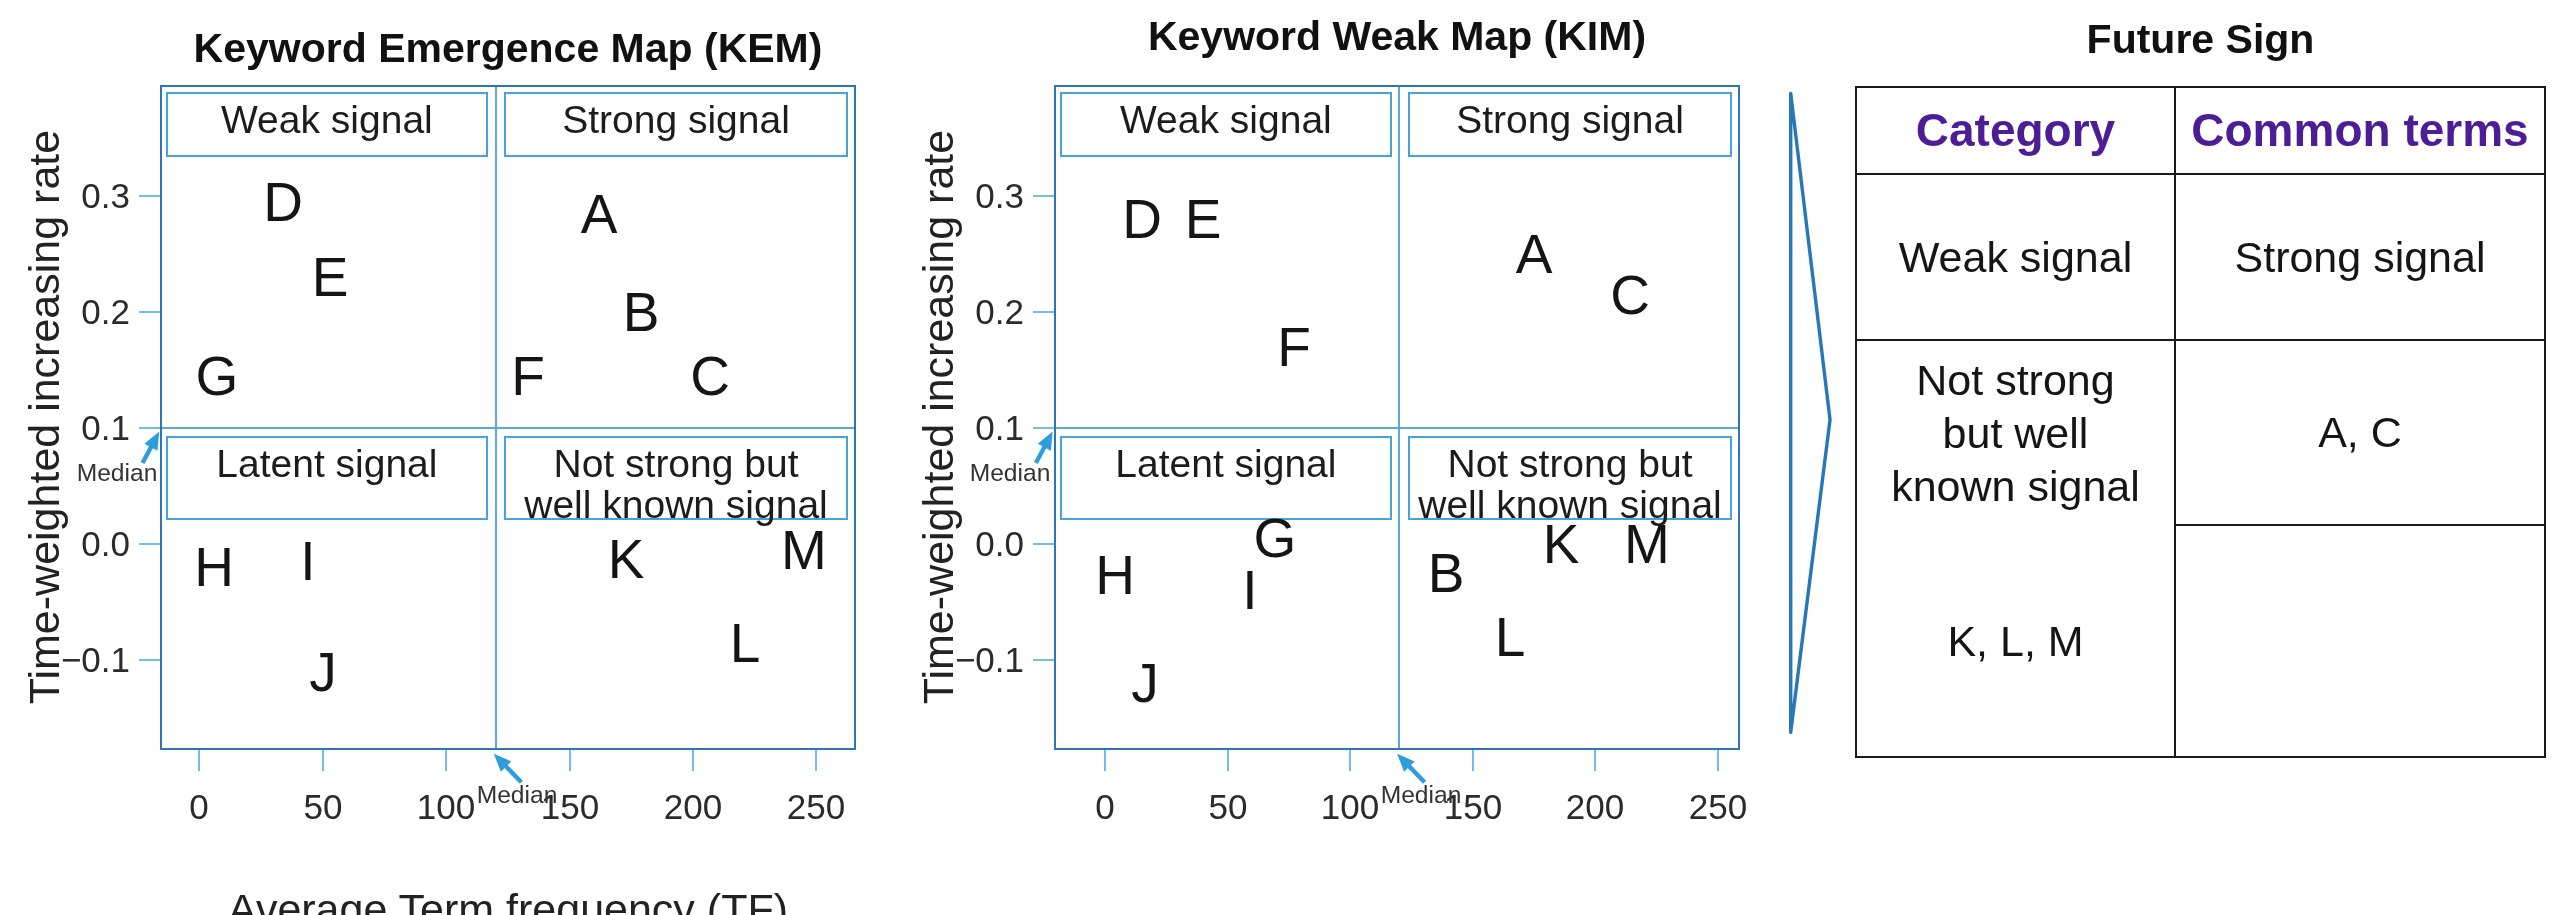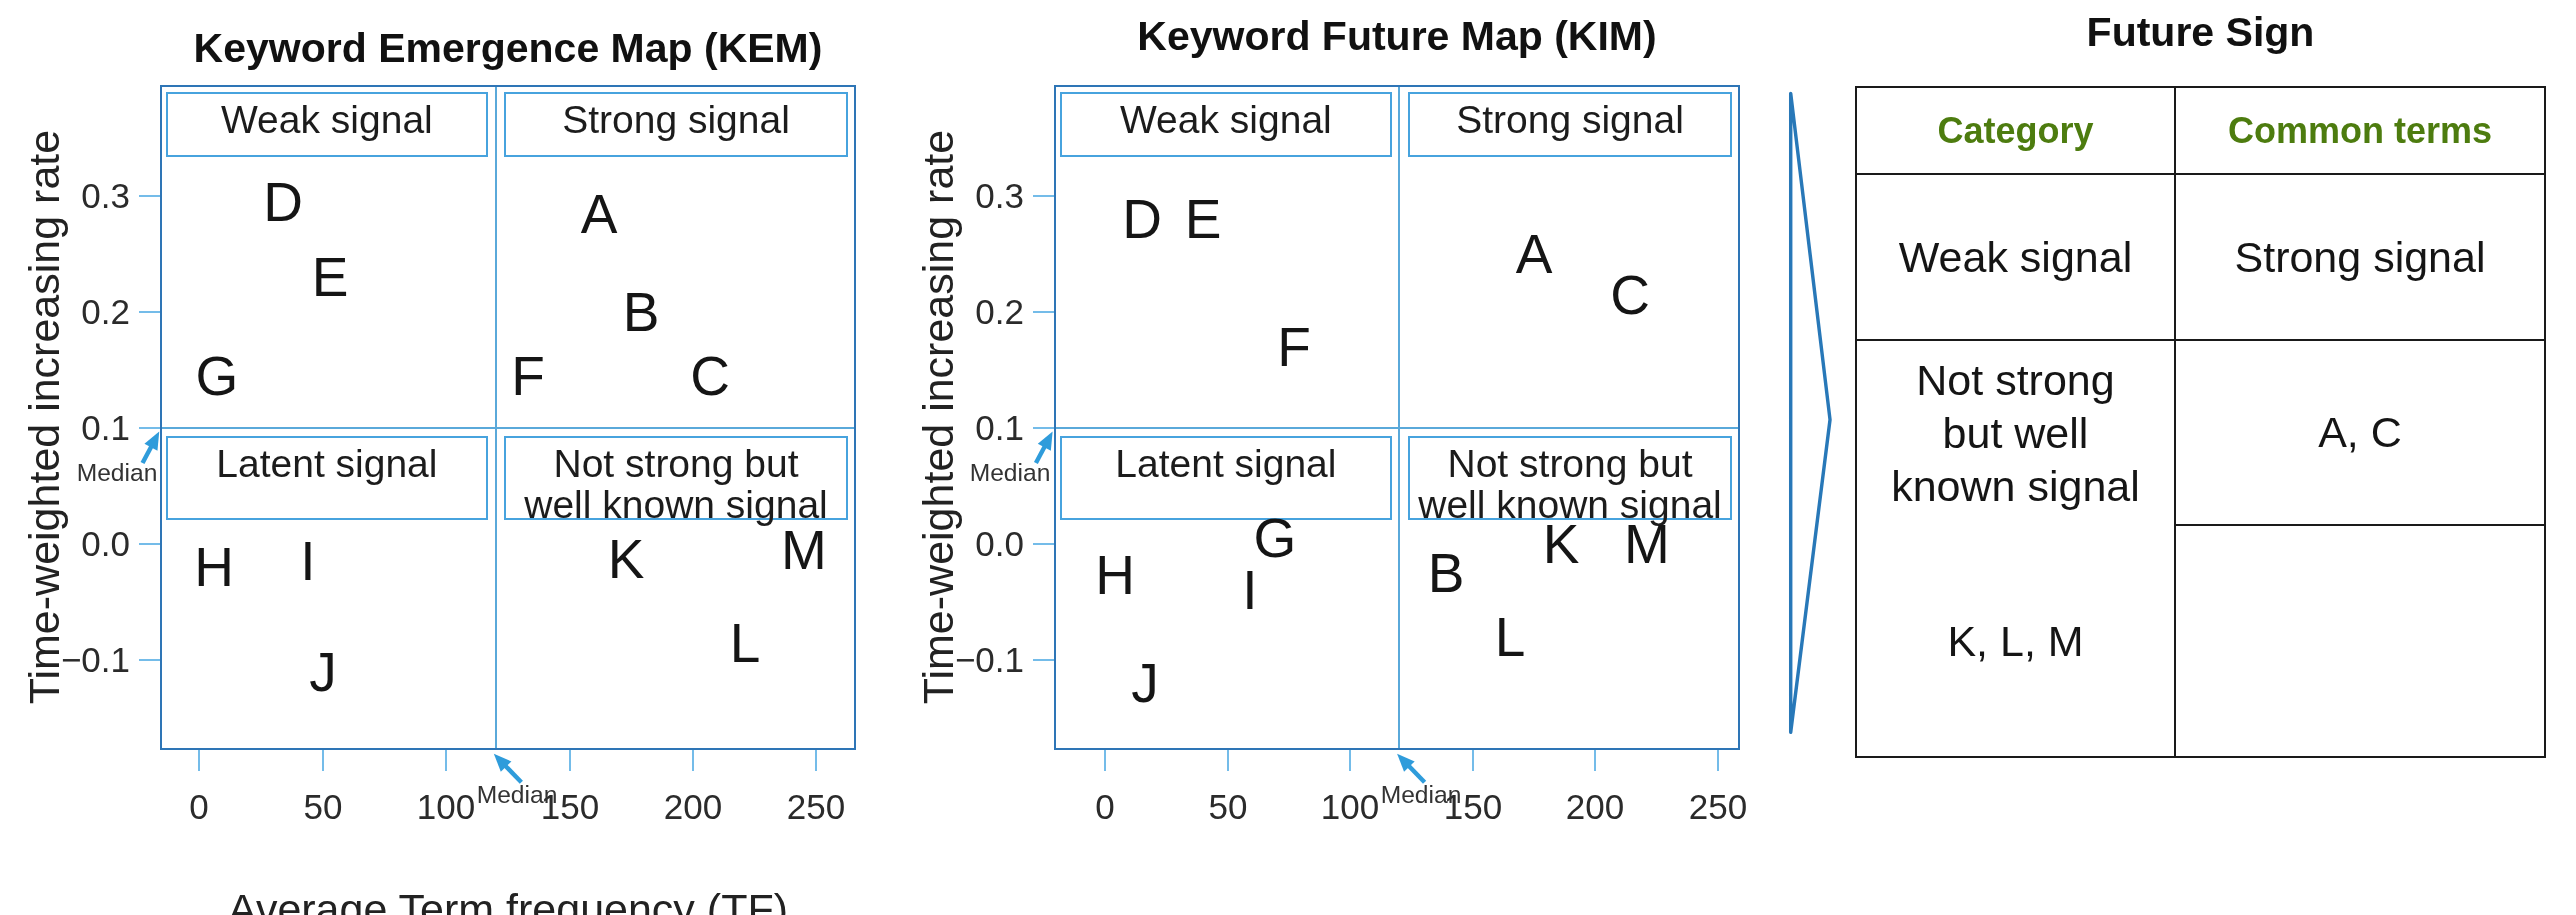--- a/index.html
+++ b/index.html
@@ -23,21 +23,21 @@
   .pt{position:absolute;font-size:55px;color:#151515;transform:translate(-50%,-50%);z-index:4;line-height:1;}
   .median-label{position:absolute;font-size:24.6px;color:#333;transform:translate(-50%,-50%);white-space:nowrap;z-index:7;}
   #overlay{position:absolute;left:0;top:0;width:2576px;height:915px;z-index:8;pointer-events:none;}
   .tablewrap{position:absolute;left:0;top:0;width:100%;height:100%;pointer-events:none;}
   .ftable{position:absolute;display:grid;border:2.9px solid #1a1a1a;background:#fff;}
   .tc{border-right:2.9px solid #1a1a1a;border-bottom:2.9px solid #1a1a1a;
       display:flex;align-items:center;justify-content:center;text-align:center;
       font-size:43px;line-height:53px;white-space:pre-line;color:#151515;}
   .tc:nth-child(2n){border-right:none;text-align:right;}
   .tc.last-row{border-bottom:none;}
-  .th{font-weight:bold;font-size:36px;color:#4d7c0f;}
+  .th{font-weight:bold;font-size:46px;color:#4c1d95;}
 </style>
 </head>
 <body>
 
 <div class="canvas">
 
   <section class="chart" id="chart-0">
     <div class="chart-title" style="left: 160px; top: 11.8px; width: 696px; margin-top: 12px;">Keyword Emergence Map (KEM)</div>
     <div class="y-title" style="left: 44px; top: 417px;">Time-weighted increasing rate</div>
     <div class="x-title" style="left: 160px; top: 885px; width: 696px; text-decoration: underline;">Average Term frequency (TF)</div>
@@ -84,21 +84,21 @@
         <div class="tick" style="left: -20.6px; top: 458px; width: 20.6px; height: 2px; background: rgb(116, 188, 233);"></div>
         <div class="tick-label ylab" style="left: -177px; top: 459px; width: 147px;">0.0</div>
         <div class="tick" style="left: -20.6px; top: 574px; width: 20.6px; height: 2px; background: rgb(116, 188, 233);"></div>
         <div class="tick-label ylab" style="left: -177px; top: 575px; width: 147px;">−0.1</div>
       </div>
       <div class="median-label" style="left: 117px; top: 473px;">Median</div>
       <div class="median-label" style="left: 517px; top: 795px;">Median</div>
     </section>
 
   <section class="chart" id="chart-1">
-    <div class="chart-title" style="left: 1054px; top: 11.8px; width: 686px;">Keyword Future Map (KIM)</div>
+    <div class="chart-title" style="left: 1054px; top: 11.8px; width: 686px;">Keyword Weak Map (KIM)</div>
     <div class="y-title" style="left: 938px; top: 417px;">Time-weighted increasing rate</div>
   <div class="plot" style="left: 1054px; top: 85px; width: 686px; height: 665px;">
         <div class="mline" style="left: 344px; top: 0px; width: 2px; height: 665px; background: rgb(90, 169, 218);"></div>
         <div class="mline" style="left: 0px; top: 342px; width: 686px; height: 2px; background: rgb(90, 169, 218);"></div>
         <div class="qbox" style="left: 5.9px; top: 6.9px; width: 332px; height: 65px; border-color: rgb(71, 163, 222);">Weak signal</div>
         <div class="qbox" style="left: 354px; top: 6.9px; width: 324px; height: 65px; border-color: rgb(71, 163, 222);">Strong signal</div>
         <div class="qbox" style="left: 5.9px; top: 351px; width: 332px; height: 84px; border-color: rgb(71, 163, 222);">Latent signal</div>
         <div class="qbox" style="left: 354px; top: 351px; width: 324px; height: 84px; border-color: rgb(71, 163, 222);">Not strong but
 well known signal</div>
         <div class="pt" style="left: 480px; top: 169px;">A</div>
@@ -136,21 +136,21 @@
         <div class="tick" style="left: -20.6px; top: 458px; width: 20.6px; height: 2px; background: rgb(116, 188, 233);"></div>
         <div class="tick-label ylab" style="left: -177px; top: 459px; width: 147px;">0.0</div>
         <div class="tick" style="left: -20.6px; top: 574px; width: 20.6px; height: 2px; background: rgb(116, 188, 233);"></div>
         <div class="tick-label ylab" style="left: -177px; top: 575px; width: 147px;">−0.1</div>
       </div>
       <div class="median-label" style="left: 1010px; top: 473px;">Median</div>
       <div class="median-label" style="left: 1421px; top: 795px;">Median</div>
     </section>
 
   <section class="tablewrap">
-    <div class="chart-title" id="ft-title" style="left: 1855px; top: 8px; width: 691px;">Future Sign</div>
+    <div class="chart-title" id="ft-title" style="left: 1855px; top: 15px; width: 691px;">Future Sign</div>
     <div class="ftable" id="ftable" style="left: 1855px; top: 86px; width: 691px; grid-template-columns: 319px 1fr; grid-template-rows: 87px 166px 185px 230px;">
       <div class="tc th">Category</div>
       <div class="tc th">Common terms</div>
     <div class="tc">Weak signal</div>
         <div class="tc">Strong signal</div>
         <div class="tc last-row">Not strong
 but well
 known signal</div>
         <div class="tc">A, C</div>
         <div class="tc last-row">K, L, M</div>

